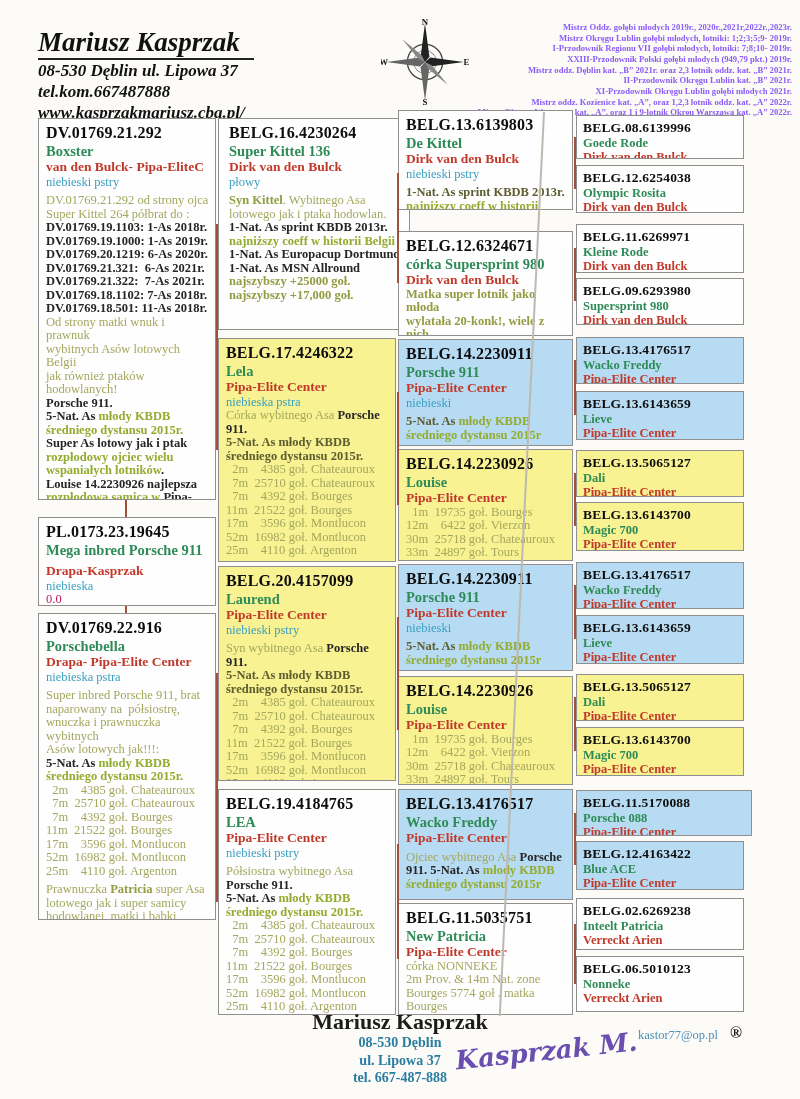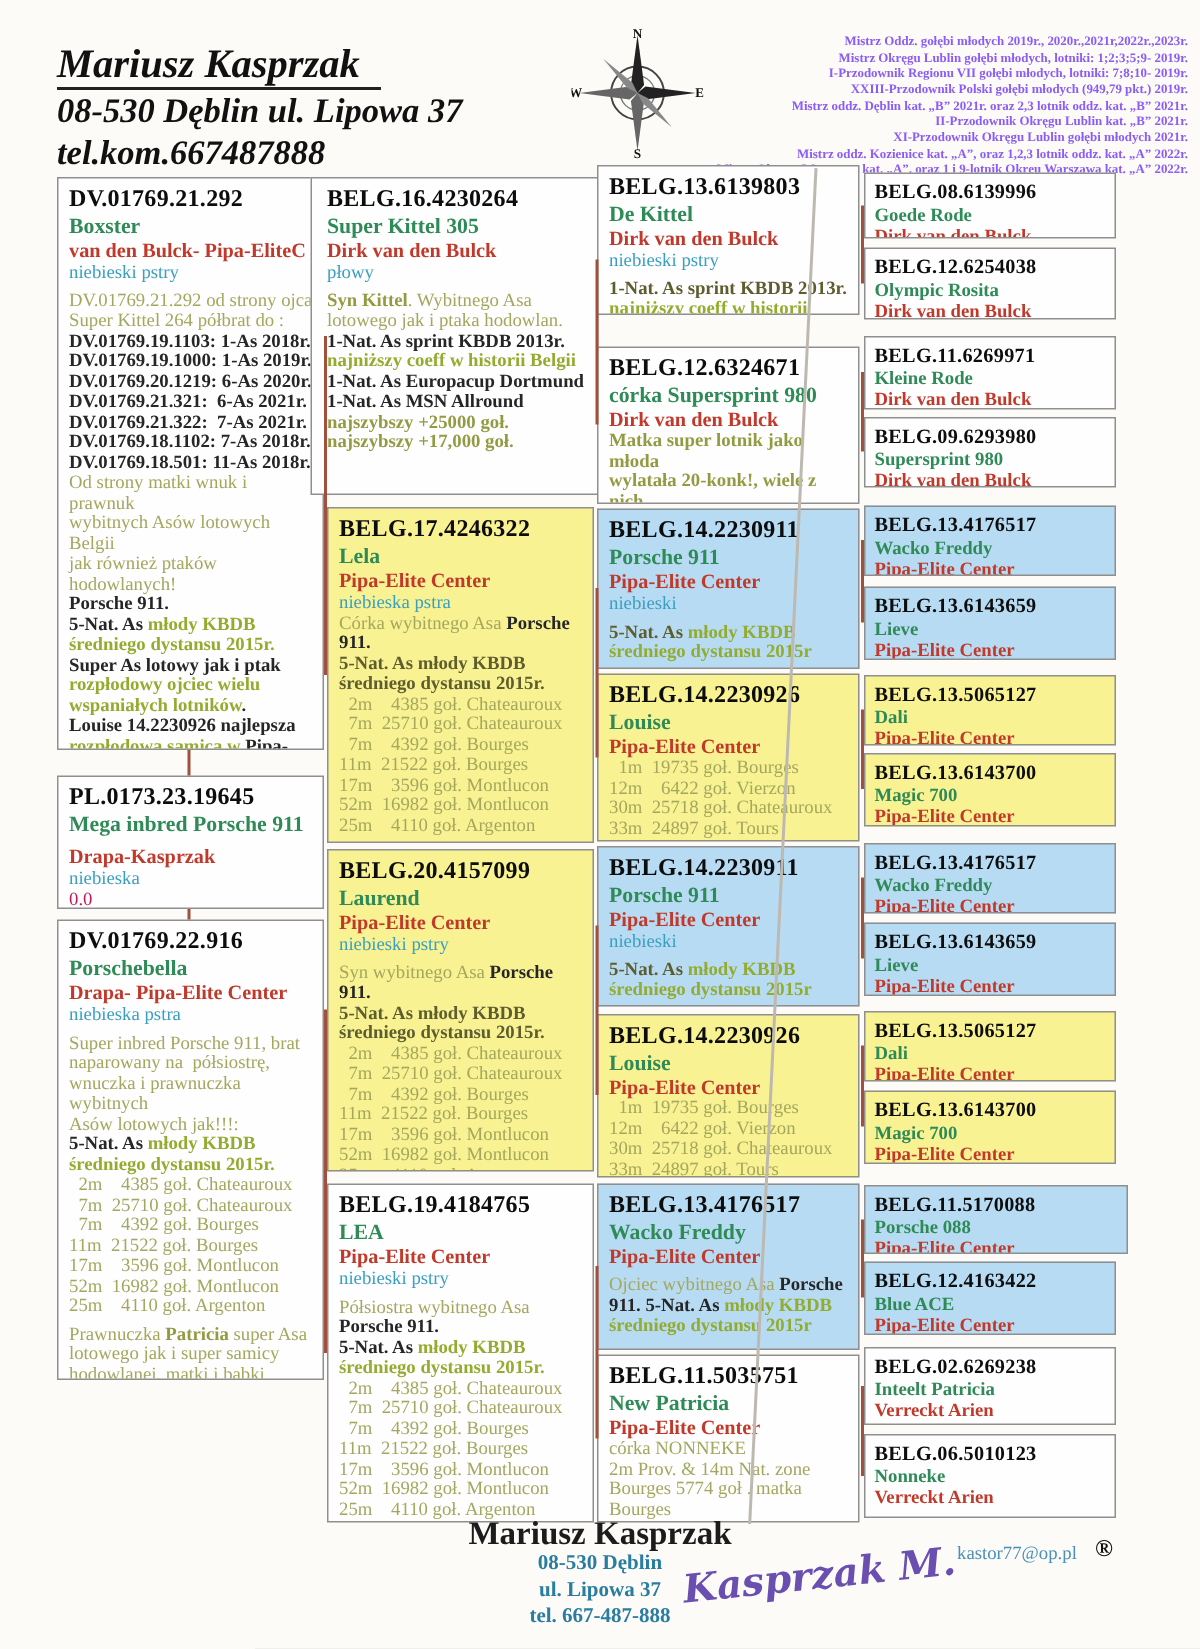--- a/index.html
+++ b/index.html
@@ -2,21 +2,21 @@
 <html><head>
 <meta charset="utf-8">
 <style>
   html,body{margin:0;padding:0;background:#e8e6e1;}
   .page{position:relative;width:800px;height:1099px;margin:0 auto;background:#fcfbf8;
         font-family:"Liberation Serif","DejaVu Serif",serif;overflow:hidden;}
   
   .owner-block{position:absolute;left:38px;top:28px;width:340px;color:#111;}
   .owner-name{font-size:27px;font-weight:bold;font-style:italic;border-bottom:2px solid #222;
               display:inline-block;padding-right:14px;line-height:1.1;}
-  .owner-line{font-size:23px;font-weight:bold;font-style:italic;line-height:1.25;}
+  .owner-line{font-size:17px;font-weight:bold;font-style:italic;line-height:1.25;}
   .compass{position:absolute;left:381px;top:16px;width:88px;height:92px;}
   .achv{position:absolute;left:420px;top:22px;width:372px;text-align:right;color:#8b5cf6;}
   .achv div{font-size:8.6px;font-weight:bold;line-height:1.24;white-space:nowrap;}
   
   .box{position:absolute;border:1px solid #8f8f8f;background:#fefefe;padding:5px 6px 4px 7px;
        overflow:hidden;font-size:12.5px;line-height:1.08;box-sizing:border-box;}
   .box.yellow{background:#f8f292;}
   .box.blue{background:#b7dbf2;}
   .box.sm{font-size:12px;padding:4px 6px;}
   .line{white-space:pre-wrap;}
@@ -141,23 +141,23 @@
         <div class="line"><span class="ol">  7m    4392 goł. Bourges</span></div>
         <div class="line"><span class="ol">11m  21522 goł. Bourges</span></div>
         <div class="line"><span class="ol">17m    3596 goł. Montlucon</span></div>
         <div class="line"><span class="ol">52m  16982 goł. Montlucon</span></div>
         <div class="line"><span class="ol">25m    4110 goł. Argenton</span></div>
         <div class="sp"></div>
         <div class="line"><span class="ol">Prawnuczka </span><span class="ob">Patricia</span><span class="ol"> super Asa</span></div>
         <div class="line"><span class="ol">lotowego jak i super samicy</span></div>
         <div class="line"><span class="ol">hodowlanej, matki i babki</span></div>
       </div>
-      <div class="box white" style="left: 207px; top: 118px; width: 192px; height: 212px; padding-left: 10px;">
+      <div class="box white" style="left: 218px; top: 118px; width: 192px; height: 212px; padding-left: 10px;">
         <div class="line"><span class="id">BELG.16.4230264</span></div>
-        <div class="line"><span class="nm">Super Kittel 305</span></div>
+        <div class="line"><span class="nm">Super Kittel 136</span></div>
         <div class="line"><span class="rd">Dirk van den Bulck</span></div>
         <div class="line"><span class="tl">płowy</span></div>
         <div class="sp"></div>
         <div class="line"><span class="ob">Syn Kittel</span><span class="ol">. Wybitnego Asa</span></div>
         <div class="line"><span class="ol">lotowego jak i ptaka hodowlan.</span></div>
         <div class="line"><span class="bk">1-Nat. As sprint KBDB 2013r.</span></div>
         <div class="line"><span class="g2">najniższy coeff w historii Belgii</span></div>
         <div class="line"><span class="bk">1-Nat. As Europacup Dortmund</span></div>
         <div class="line"><span class="bk">1-Nat. As MSN Allround</span></div>
         <div class="line"><span class="ob">najszybszy +25000 goł.</span></div>

